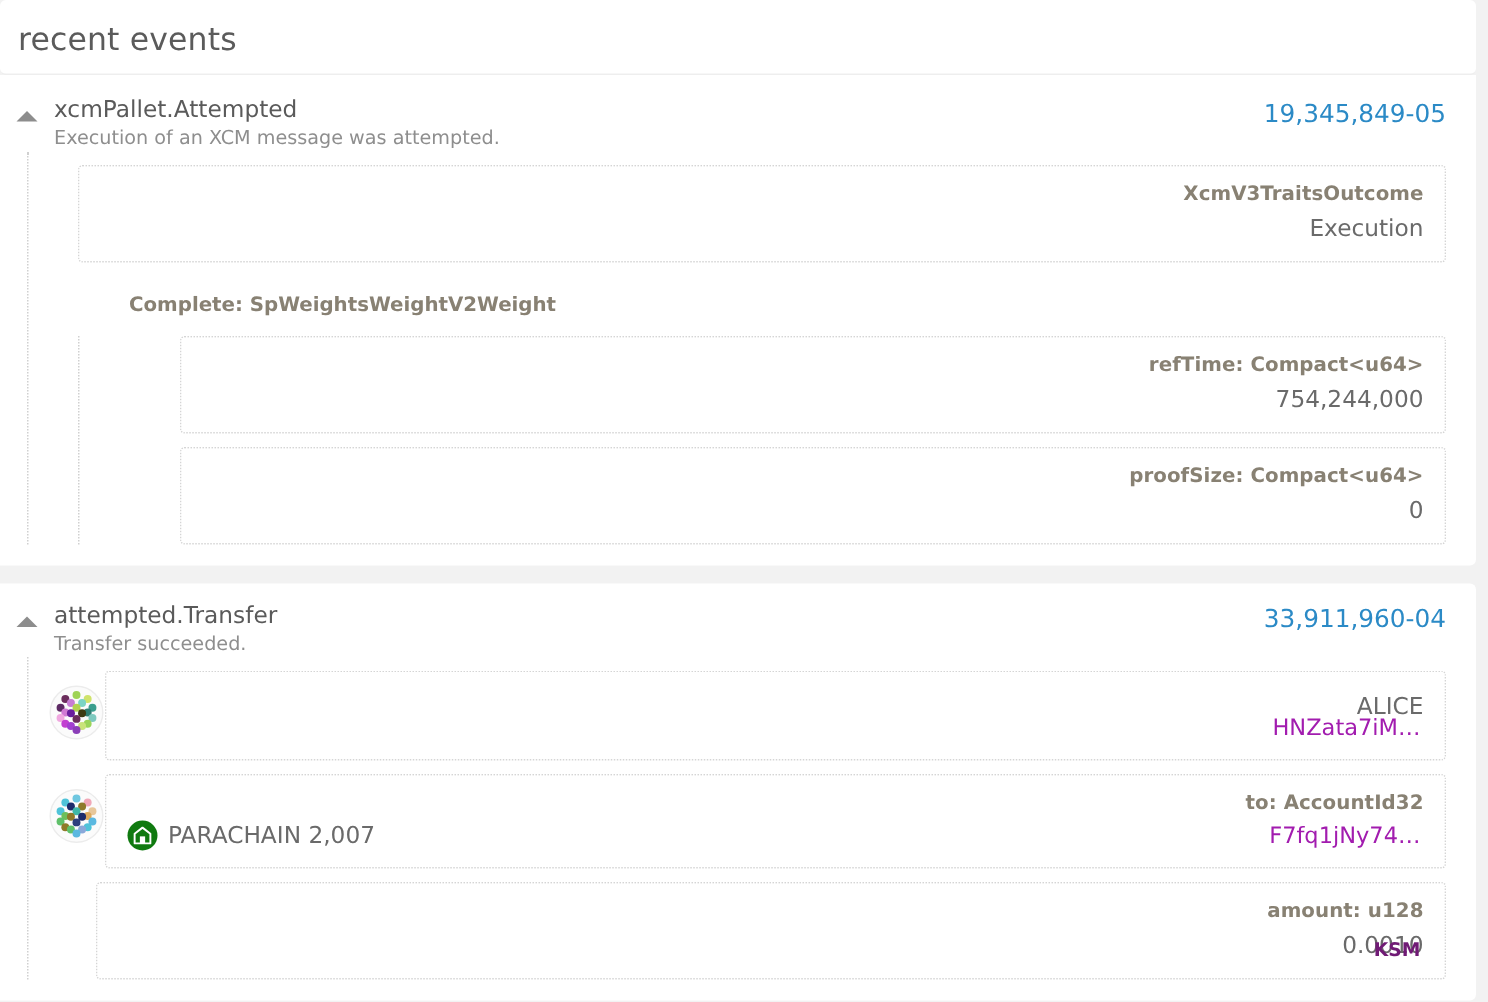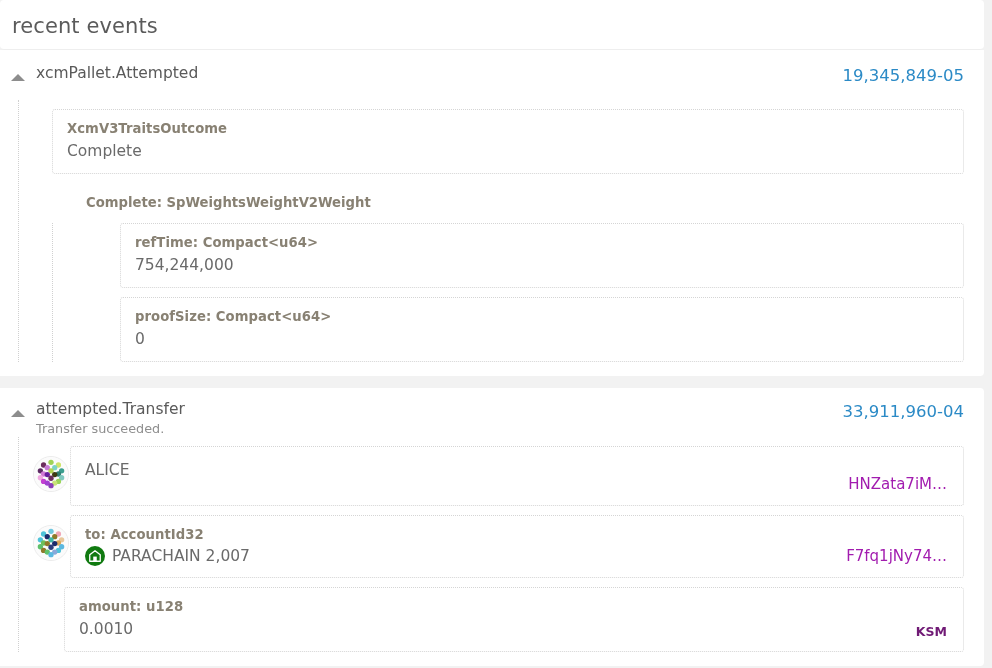--- a/index.html
+++ b/index.html
@@ -94,20 +94,21 @@
   }
 
   
   .box {
     border: 1px dotted #d5d5d5;
     border-radius: 3px;
     position: relative;
     padding: 10px 14px 11px 14px;
     min-height: 60px;
     margin-bottom: 9px;
+    text-align: right;
   }
   .box:last-child { margin-bottom: 0; }
   .box-label {
     font-size: 13.2px;
     font-weight: bold;
     color: #888173;
     line-height: 18px;
     letter-spacing: 0.05px;
   }
   .box-value {
@@ -173,31 +174,32 @@
 
   <div class="header-card">
     <div class="header-title">recent events</div>
   </div>
 
   <div class="event-card first">
 
     <div class="event-head">
       <div class="tri"></div>
       <div class="event-name">xcmPallet.Attempted</div>
+      <div class="event-desc">Execution of an XCM message was attempted.</div>
       <div class="event-block">19,345,849-05</div>
     </div>
 
     <div class="body-wrap" style="padding:9px 20px 0 18px; position:relative;">
       <div class="guide" style="left:18px; top:0; bottom:0;"></div>
 
       <div style="margin-left:34px;">
 
         <div class="box">
           <div class="box-label">XcmV3TraitsOutcome</div>
-          <div class="box-value">Complete</div>
+          <div class="box-value">Execution</div>
         </div>
 
         <div style="position:relative; padding-left:0;">
           <div class="sub-heading" style="padding-left:34px;">Complete: SpWeightsWeightV2Weight</div>
 
           <div style="position:relative; padding-left:34px;">
             <div class="guide" style="left:0; top:0; bottom:0;"></div>
 
             <div style="margin-left:34px;">
               <div class="box">

